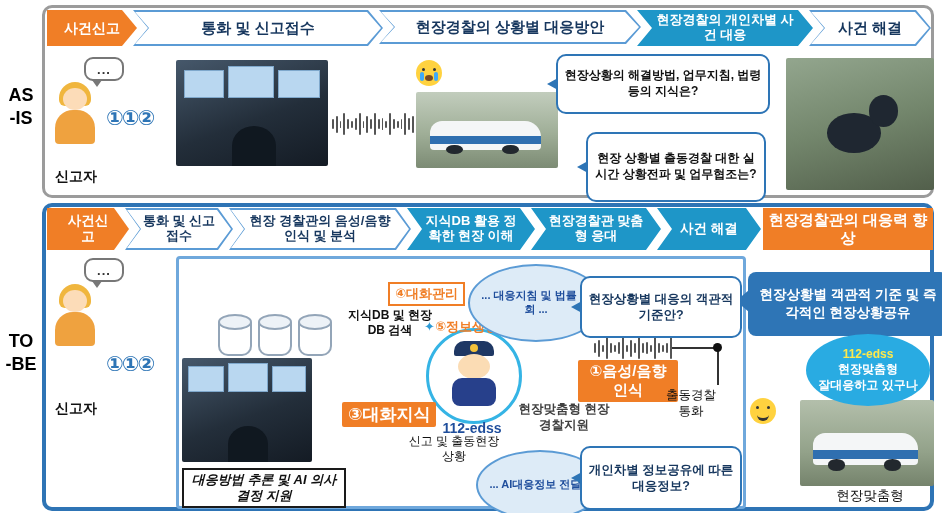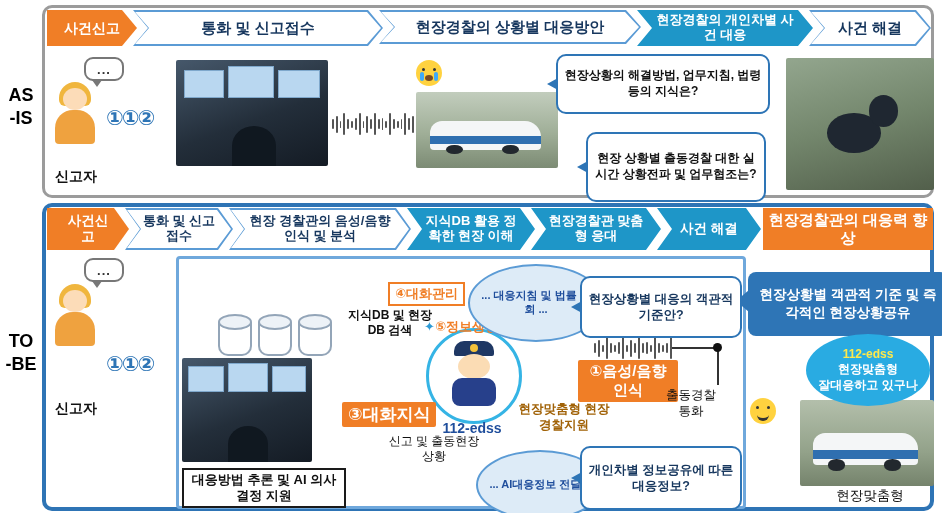--- a/index.html
+++ b/index.html
@@ -124,21 +124,21 @@
           display:flex;align-items:center;justify-content:center;text-align:center;
           line-height:1.35;padding:4px 8px;z-index:2;}
   .tri-left{position:absolute;width:0;height:0;border-top:11px solid transparent;
           border-bottom:11px solid transparent;border-right:13px solid #2E75B6;z-index:2;}
   .bigbox{position:absolute;border:3px solid #6FA8DC;border-radius:4px;z-index:0;}
   .hline{position:absolute;background:#333;z-index:1;}
   .dot{position:absolute;background:#111;border-radius:50%;z-index:2;}
   .txt{position:absolute;line-height:1.25;z-index:3;}
   .center{text-align:center;}
   .bold{font-weight:bold;}
-  .blue-txt{color:#a16207;font-weight:bold;}
+  .blue-txt{color:#404040;font-weight:bold;}
 </style>
 </head>
 <body>
 
 <div class="page">
 
   <div class="sec-label" style="top:84px;">AS
 -IS</div>
   <div class="frame frame-gray" style="left:42px;top:5px;width:886px;height:187px;"></div>
 
@@ -280,37 +280,37 @@
     <div class="cyl"></div>
   </div>
 
   <div class="photo p-callcenter" style="left:182px;top:358px;width:130px;height:104px;">
     <i class="scr" style="left:6px;top:8px;width:34px;height:24px;"></i>
     <i class="scr" style="left:46px;top:5px;width:38px;height:27px;"></i>
     <i class="scr" style="left:90px;top:8px;width:32px;height:24px;"></i>
     <i class="op" style="left:46px;bottom:0;width:40px;height:36px;"></i>
   </div>
 
-  <div class="kbox" style="left:182px;top:468px;width:152px;height:32px;font-size:13px;">대응방법 추론 및 AI 의사결정 지원</div>
+  <div class="kbox" style="left:182px;top:468px;width:152px;height:32px;font-size:13px;font-style:italic;">대응방법 추론 및 AI 의사결정 지원</div>
 
   <div class="olabel olabel-box" style="left:388px;top:282px;font-size:13px;">④대화관리</div>
   <div class="txt center bold" style="left:342px;top:308px;width:96px;font-size:12px;">지식DB 및 현장DB 검색</div>
   <div class="olabel" style="left:424px;top:318px;font-size:13px;">
     <span style="color:#2E9BD6;">✦</span><span>⑤정보생성</span>
   </div>
   <div class="ofill" style="left:342px;top:366px;font-size:17px;margin-top:36px;">③대화지식</div>
   <div class="olabel" style="left:522px;top:311px;font-size:13px;">②대화이해</div>
 
   <div class="mascot" style="left:426px;top:328px;width:90px;height:90px;">
     <i class="m-cap"></i>
       <i class="m-face"></i>
       <i class="m-body"></i>
   </div>
   <div class="txt center bold" style="left:424px;top:420px;width:96px;font-size:14px;color:#1F4E9C;">112-edss</div>
-  <div class="txt center" style="left:384px;top:434px;width:100px;font-size:12px;">신고 및 출동현장상황</div>
+  <div class="txt center" style="left:404px;top:434px;width:100px;font-size:12px;">신고 및 출동현장상황</div>
 
   <div class="cloud" style="left:468px;top:264px;width:112px;height:58px;font-size:11px;">... 대응지침 및 법률 조회 ...</div>
   <div class="cloud" style="left:476px;top:450px;width:104px;height:50px;font-size:11px;">... AI대응정보 전달...</div>
   <div class="txt center blue-txt" style="left:518px;top:402px;width:92px;font-size:12.5px;">현장맞춤형 현장경찰지원</div>
 
   <div class="bubble" style="left:580px;top:276px;width:146px;height:50px;font-size:12.5px;color:#17375E;">
     <i class="tail"></i>
     <span>현장상황별 대응의 객관적 기준안?</span>
   </div>
 

